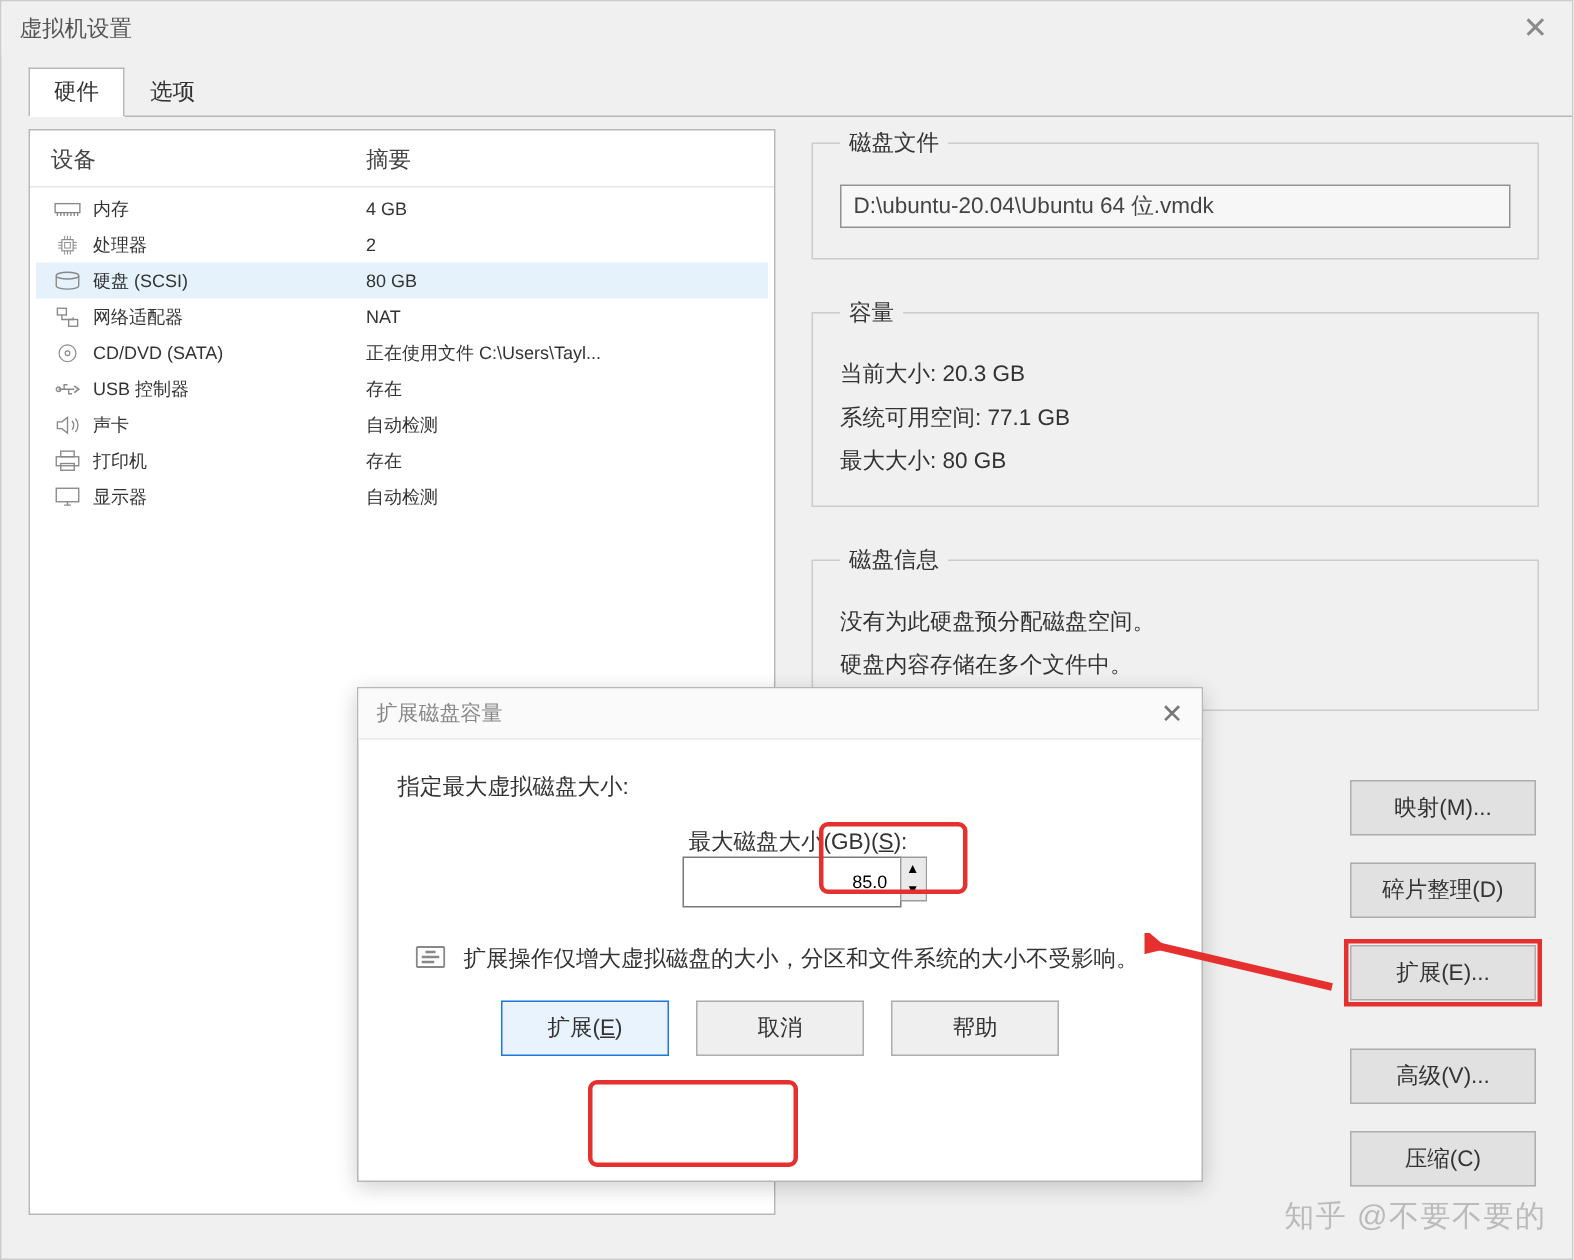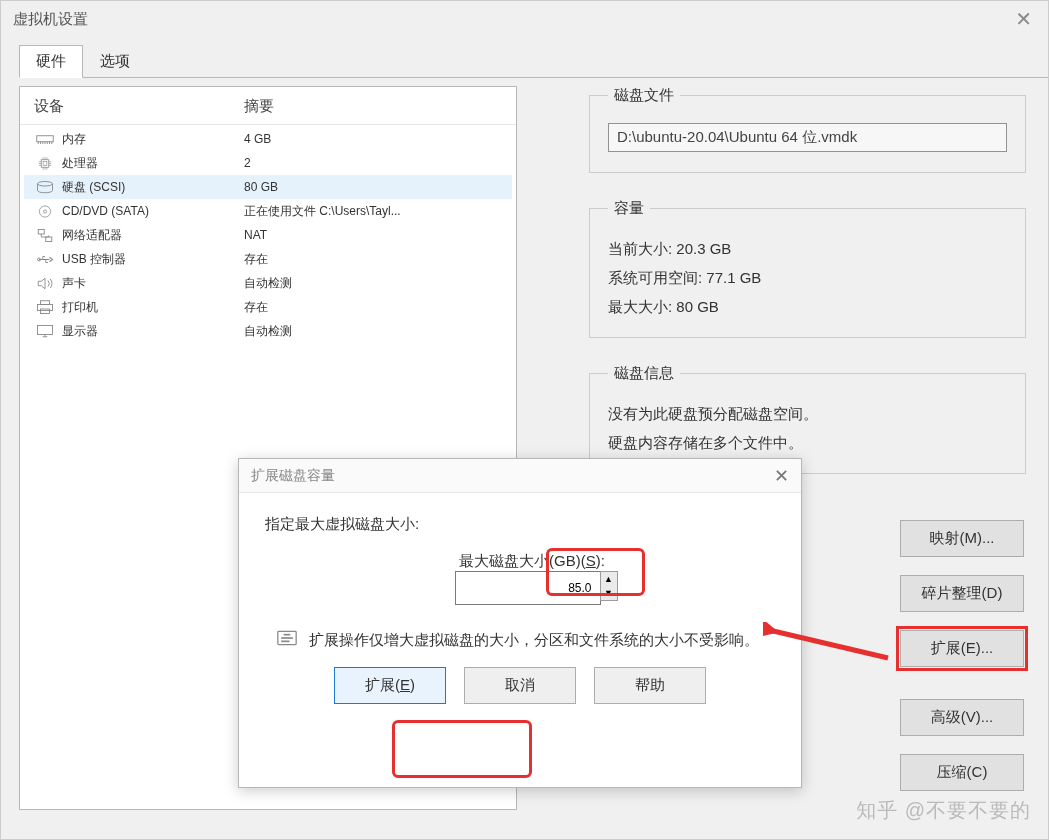--- a/index.html
+++ b/index.html
@@ -45,21 +45,20 @@
   }
   .tab.active {
     background: #fff;
     border: 1px solid #b7b7b7;
     border-bottom: 1px solid #fff;
   }
   .content-area {
     display: flex;
     padding: 8px 14px 14px 18px;
     height: calc(100% - 92px);
-    gap: 48px;
   }
   .left-panel {
     width: 498px;
     background: #fff;
     border: 1px solid #b7b7b7;
     padding: 0;
   }
   .dev-header {
     display: flex;
     padding: 10px 14px 8px;
@@ -281,38 +280,38 @@
               <svg viewBox="0 0 24 18">
                 <ellipse cx="12" cy="4" rx="10" ry="3" fill="none" stroke="#888" stroke-width="1.2"></ellipse>
                 <path d="M2 4v9a10 3 0 0 0 20 0V4" fill="none" stroke="#888" stroke-width="1.2"></path>
               </svg>
             </span>
             <span class="dev-name">硬盘 (SCSI)</span>
             <span class="dev-sum">80 GB</span>
           </div>
           <div class="dev-row">
             <span class="dev-icon">
-              <svg viewBox="0 0 24 24">
-                <circle cx="12" cy="12" r="9" fill="none" stroke="#888" stroke-width="1.2"></circle>
-                <circle cx="12" cy="12" r="2.5" fill="none" stroke="#888" stroke-width="1.2"></circle>
-              </svg>
-            </span>
-            <span class="dev-name">CD/DVD (SATA)</span>
-            <span class="dev-sum">正在使用文件 C:\Users\Tayl...</span>
-          </div>
-          <div class="dev-row">
-            <span class="dev-icon">
               <svg viewBox="0 0 24 20">
                 <rect x="3" y="2" width="8" height="6" fill="none" stroke="#888" stroke-width="1.2"></rect>
                 <rect x="13" y="12" width="8" height="6" fill="none" stroke="#888" stroke-width="1.2"></rect>
                 <path d="M7 8v4h10v-2" fill="none" stroke="#888" stroke-width="1.2"></path>
               </svg>
             </span>
             <span class="dev-name">网络适配器</span>
             <span class="dev-sum">NAT</span>
+          </div>
+          <div class="dev-row">
+            <span class="dev-icon">
+              <svg viewBox="0 0 24 24">
+                <circle cx="12" cy="12" r="9" fill="none" stroke="#888" stroke-width="1.2"></circle>
+                <circle cx="12" cy="12" r="2.5" fill="none" stroke="#888" stroke-width="1.2"></circle>
+              </svg>
+            </span>
+            <span class="dev-name">CD/DVD (SATA)</span>
+            <span class="dev-sum">正在使用文件 C:\Users\Tayl...</span>
           </div>
           <div class="dev-row">
             <span class="dev-icon">
               <svg viewBox="0 0 24 16">
                 <path d="M4 8h14M18 5l4 3-4 3" fill="none" stroke="#888" stroke-width="1.4"></path>
                 <circle cx="4" cy="8" r="2" fill="none" stroke="#888" stroke-width="1.2"></circle>
                 <path d="M9 8v-4h3M13 8v4h3" fill="none" stroke="#888" stroke-width="1.2"></path>
               </svg>
             </span>
             <span class="dev-name">USB 控制器</span>

